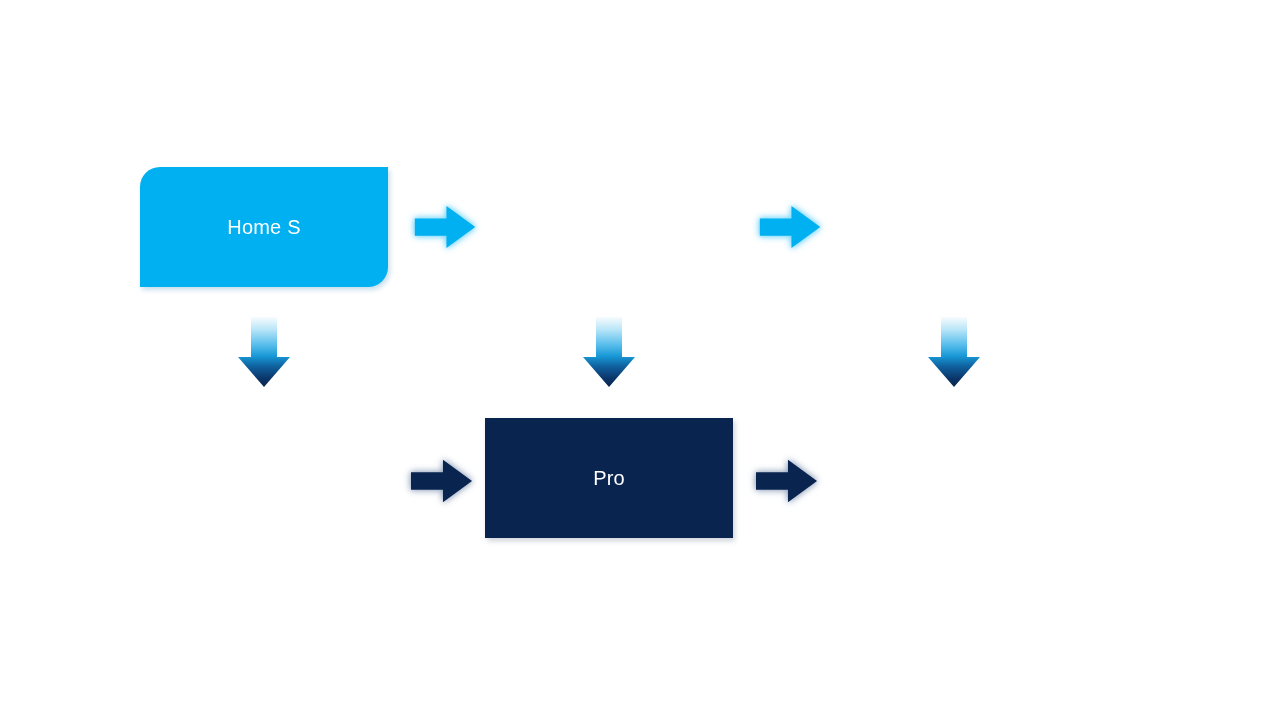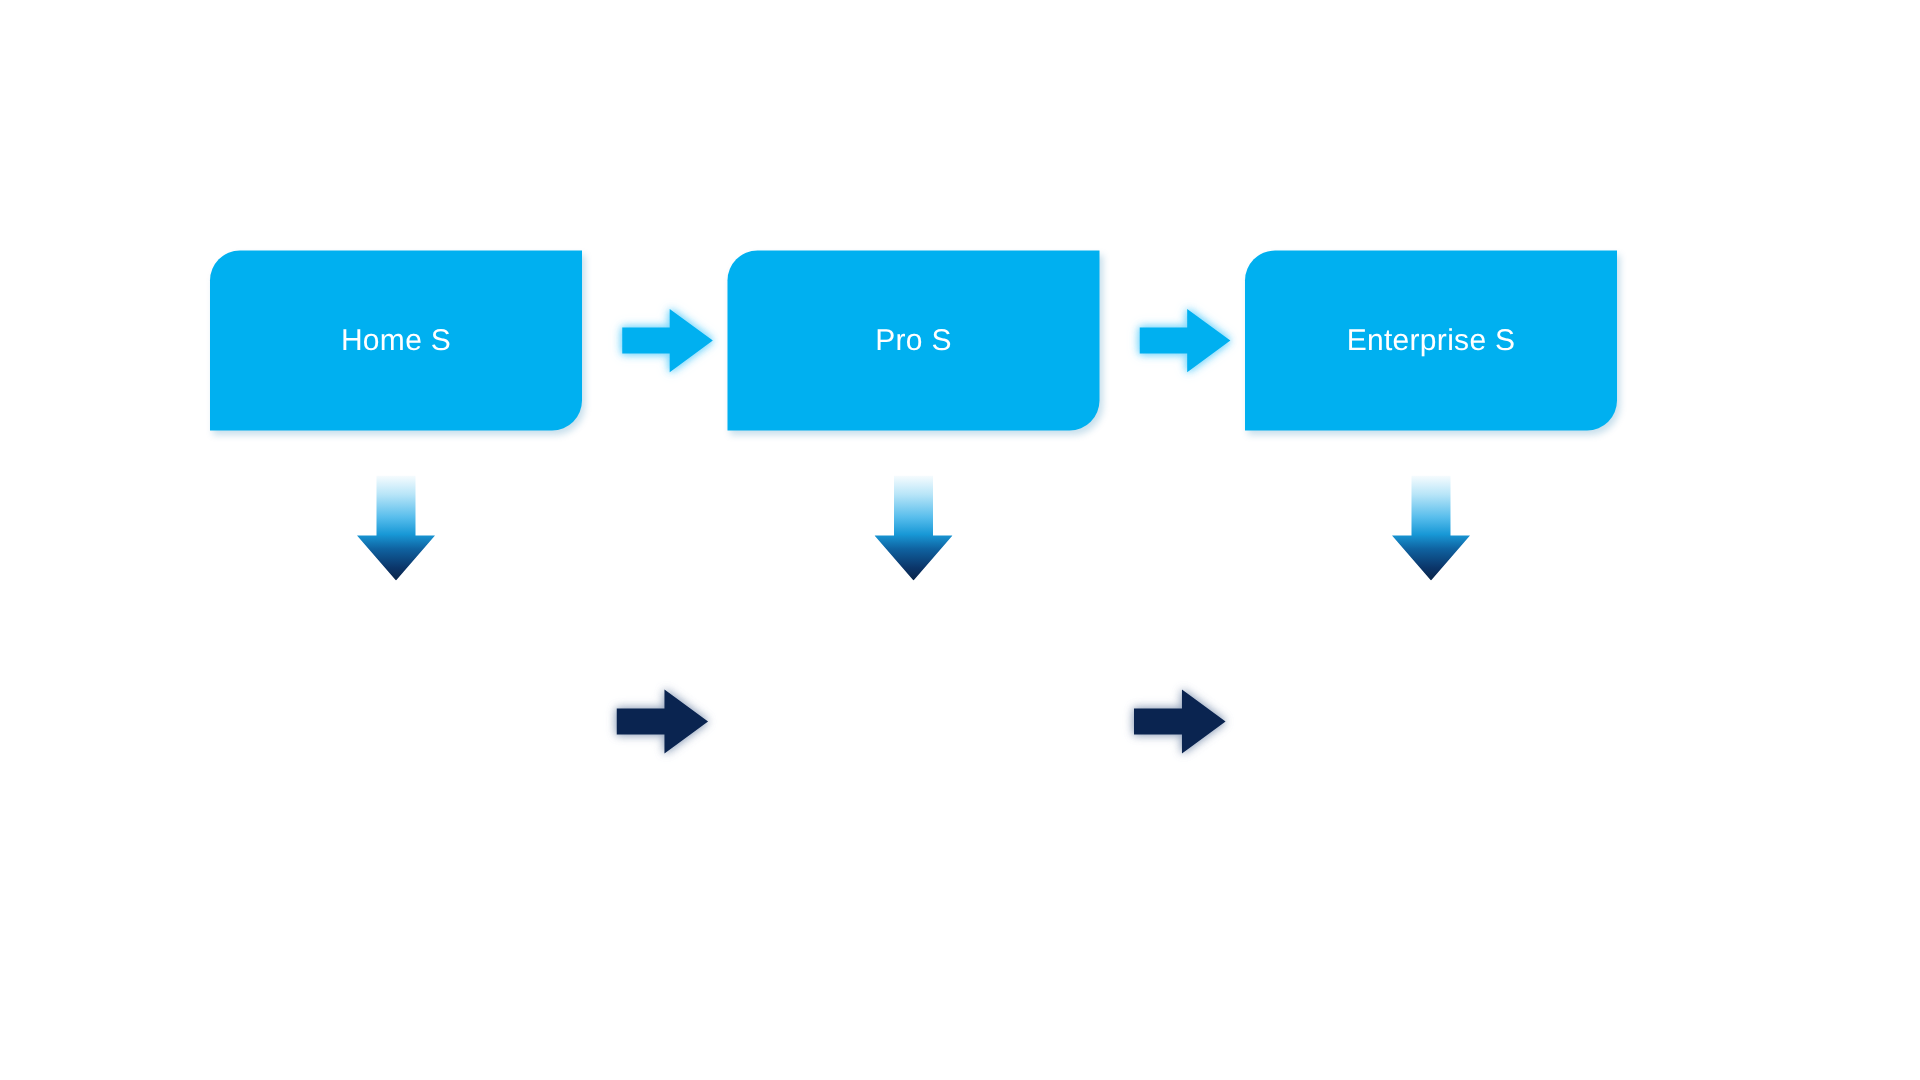--- a/index.html
+++ b/index.html
@@ -64,44 +64,41 @@
         <stop offset="0.70" stop-color="#0f62a0"></stop>
         <stop offset="0.88" stop-color="#0b3569"></stop>
         <stop offset="1" stop-color="#0a2548"></stop>
       </linearGradient>
     </defs>
   </svg>
 
   <div class="box top c0">
     <span>Home S</span>
   </div>
-  <div class="box top c1">
-    <span>Pro S</span>
-  </div>
-  <div class="box top c2">
-    <span>Enterprise S</span>
-  </div>
 
   <svg class="rarrow cyan ga0" viewBox="0 0 64 48">
     <path fill="currentColor" d="M0,15 L33,15 L33,2 L63,24 L33,46 L33,33 L0,33 Z"></path>
   </svg>
   <svg class="rarrow cyan ga1" viewBox="0 0 64 48">
     <path fill="currentColor" d="M0,15 L33,15 L33,2 L63,24 L33,46 L33,33 L0,33 Z"></path>
   </svg>
 
   <svg class="darrow d0" viewBox="0 0 52 70">
     <path fill="url(#downGrad)" d="M13,0 L39,0 L39,40 L52,40 L26,70 L0,40 L13,40 Z"></path>
   </svg>
   <svg class="darrow d1" viewBox="0 0 52 70">
     <path fill="url(#downGrad)" d="M13,0 L39,0 L39,40 L52,40 L26,70 L0,40 L13,40 Z"></path>
   </svg>
   <svg class="darrow d2" viewBox="0 0 52 70">
     <path fill="url(#downGrad)" d="M13,0 L39,0 L39,40 L52,40 L26,70 L0,40 L13,40 Z"></path>
   </svg>
 
+  <div class="box bottom c1">
+    <span>Pro</span>
+  </div>
 
   <svg class="rarrow navy gb0" viewBox="0 0 64 48">
     <path fill="currentColor" d="M0,15 L33,15 L33,2 L63,24 L33,46 L33,33 L0,33 Z"></path>
   </svg>
   <svg class="rarrow navy gb1" viewBox="0 0 64 48">
     <path fill="currentColor" d="M0,15 L33,15 L33,2 L63,24 L33,46 L33,33 L0,33 Z"></path>
   </svg>
 
 </div>
 

